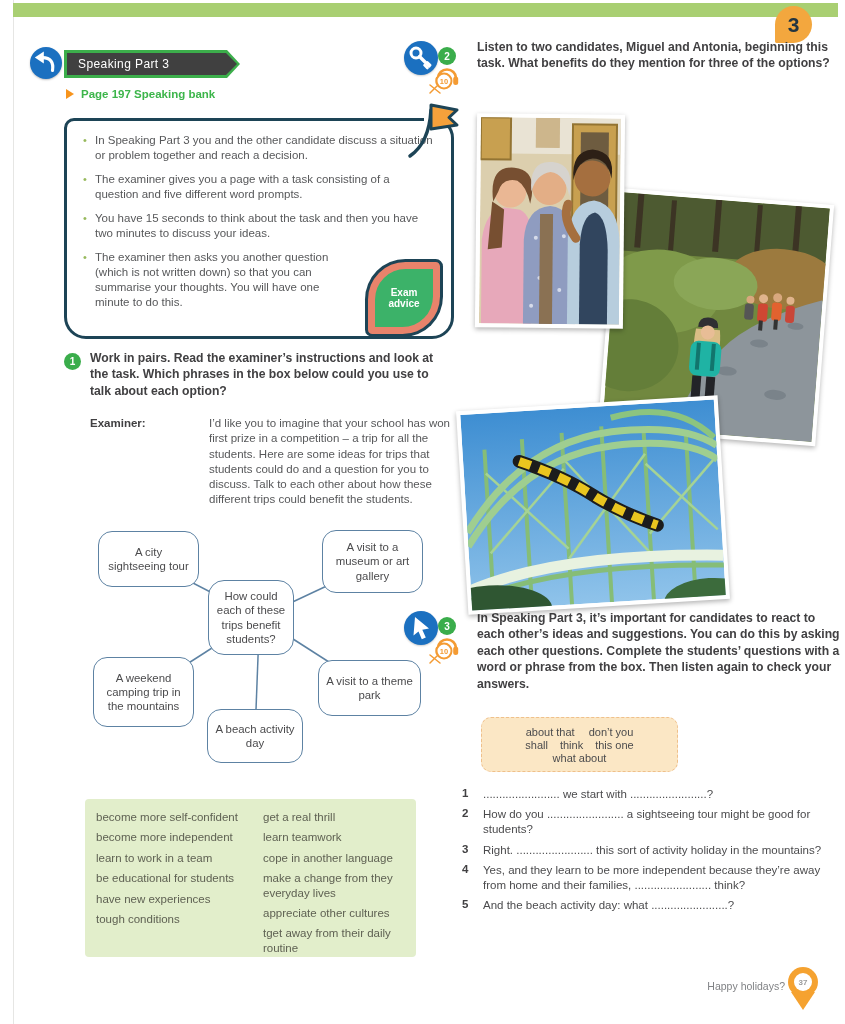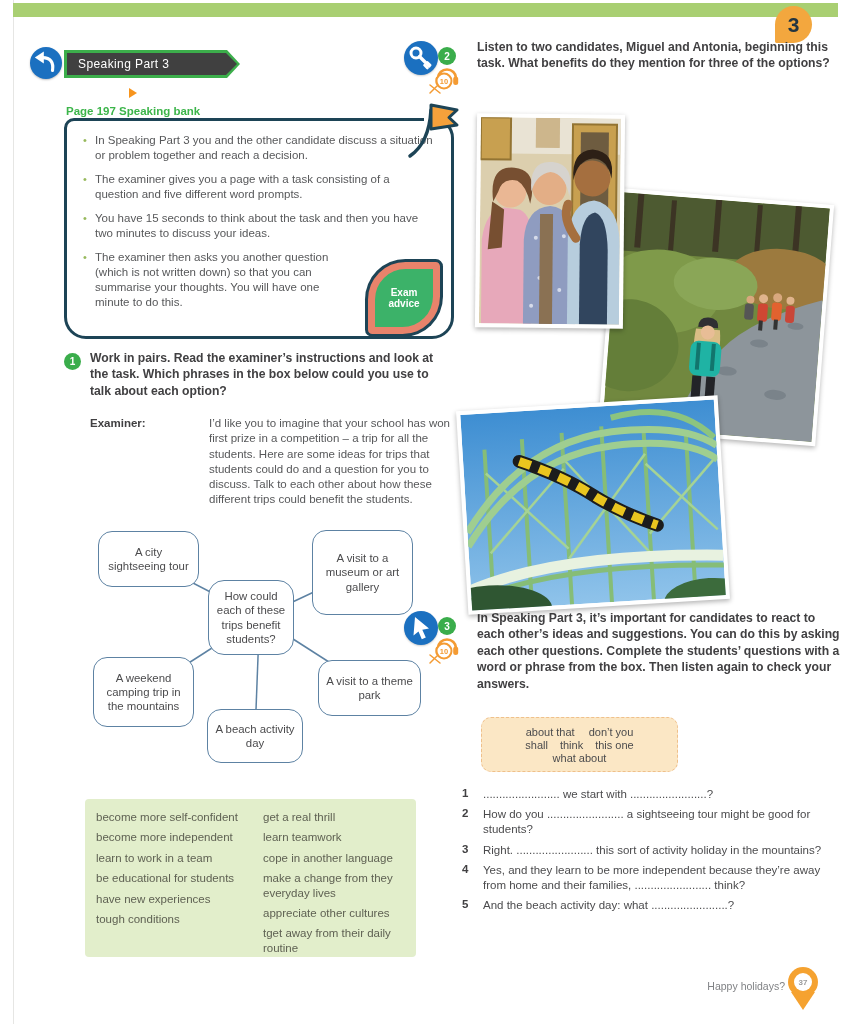--- a/index.html
+++ b/index.html
@@ -14,21 +14,21 @@
   .back-btn{position:absolute;left:30px;top:47px;width:32px;height:32px;border-radius:50%;
         background:#1b70c0;box-shadow:0 1px 2px rgba(0,0,0,.25);}
   .sign{position:absolute;left:64px;top:50px;width:176px;height:28px;background:#3cae4b;
         -webkit-clip-path:polygon(0 0,calc(100% - 13px) 0,100% 50%,calc(100% - 13px) 100%,0 100%);
         clip-path:polygon(0 0,calc(100% - 13px) 0,100% 50%,calc(100% - 13px) 100%,0 100%);}
   .sign-inner{position:absolute;left:3px;top:3px;right:3px;bottom:3px;background:#404040;
         -webkit-clip-path:polygon(0 0,calc(100% - 11px) 0,100% 50%,calc(100% - 11px) 100%,0 100%);
         clip-path:polygon(0 0,calc(100% - 11px) 0,100% 50%,calc(100% - 11px) 100%,0 100%);
         color:#fff;font-weight:normal;font-size:12px;letter-spacing:.4px;line-height:22px;padding-left:11px;}
   .page-link{position:absolute;left:66px;top:88px;display:flex;align-items:center;gap:7px;
-        color:#3cb54a;font-weight:bold;font-size:11.5px;cursor:pointer;flex-direction:column;}
+        color:#3cb54a;font-weight:bold;font-size:11.5px;cursor:pointer;}
   .page-link .tri{width:0;height:0;border-left:8px solid #f7941d;border-top:5.5px solid transparent;border-bottom:5.5px solid transparent;}
   
   .advice-box{position:absolute;left:64px;top:118px;width:390px;height:221px;border:3px solid #1d4456;
         border-radius:10px 20px 22px 22px;background:#fff;box-sizing:border-box;}
   .advice-box ul{list-style:none;margin:12px 0 0 0;padding:0 14px 0 15px;width:352px;box-sizing:content-box;}
   .advice-box li{position:relative;padding-left:13px;font-size:11.5px;line-height:1.32;color:#57585a;margin-bottom:8.5px;}
   .advice-box li::before{content:"•";position:absolute;left:1px;top:0;color:#97b95c;font-size:11px;}
   .advice-box li.narrow{width:255px;}
   .flag-patch{position:absolute;left:424px;top:115px;width:29px;height:9px;background:#fff;}
   .advice-flag{position:absolute;left:400px;top:98px;width:60px;height:68px;}
@@ -123,21 +123,21 @@
     <g stroke="#5d82a3" stroke-width="1.5">
       <line x1="174.5" y1="102.5" x2="63.5" y2="45"></line>
       <line x1="174.5" y1="102.5" x2="287.5" y2="49.5"></line>
       <line x1="174.5" y1="102.5" x2="58.5" y2="177"></line>
       <line x1="174.5" y1="102.5" x2="284.5" y2="173"></line>
       <line x1="174.5" y1="102.5" x2="170" y2="221"></line>
     </g>
   </svg>
   <div class="mm-box" style="left:208px;top:580px;width:86px;height:75px;border-radius:16px;">How could each of these trips benefit students?</div>
   <div class="mm-box" style="left:98px;top:531px;width:101px;height:56px;">A city sightseeing tour</div>
-  <div class="mm-box" style="left:312px;top:530px;width:101px;height:85px;">A visit to a museum or art gallery</div>
+  <div class="mm-box" style="left:322px;top:530px;width:101px;height:63px;">A visit to a museum or art gallery</div>
   <div class="mm-box" style="left:93px;top:657px;width:101px;height:70px;">A weekend camping trip in the mountains</div>
   <div class="mm-box" style="left:318px;top:660px;width:103px;height:56px;">A visit to a theme park</div>
   <div class="mm-box" style="left:207px;top:709px;width:96px;height:54px;">A beach activity day</div>
 
   <div class="phrase-box">
     <div class="pb-col pb-col1">
       <div>become more self-confident</div>
       <div>become more independent</div>
       <div>learn to work in a team</div>
       <div>be educational for students</div>

